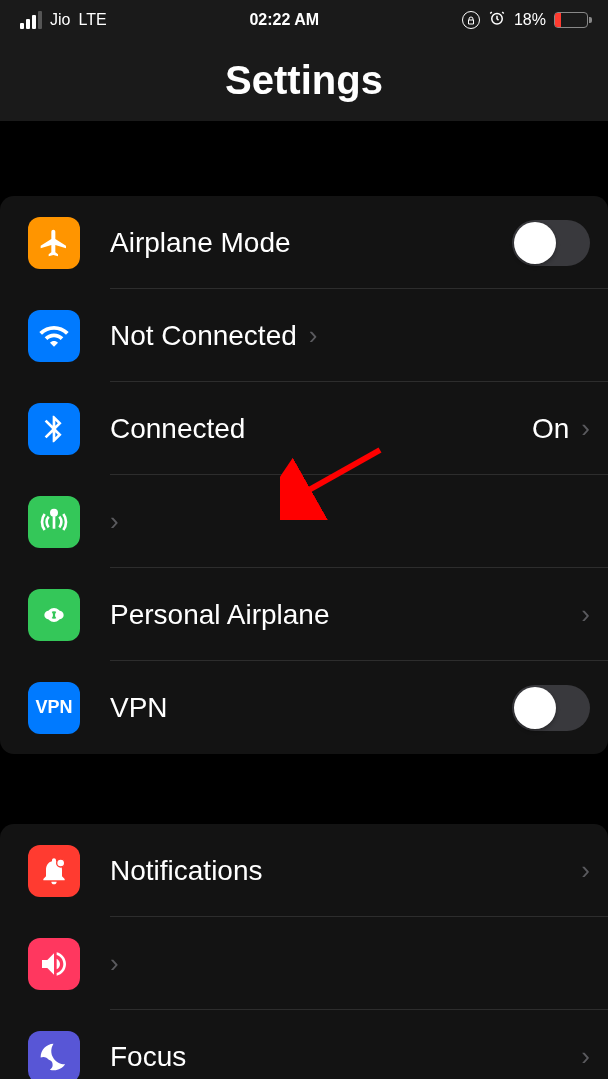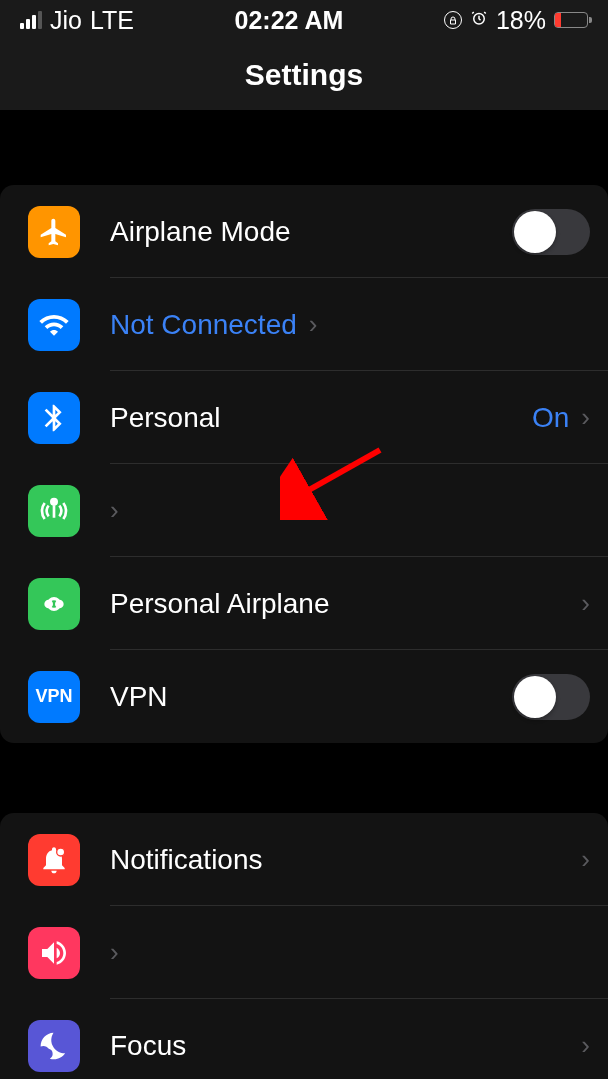--- a/index.html
+++ b/index.html
@@ -11,21 +11,21 @@
       overflow: hidden;
       position: relative;
     }
     .status-bar {
       height: 40px;
       display: flex;
       align-items: center;
       justify-content: space-between;
       padding: 4px 20px;
       color: #fff;
-      font-size: 25px;
+      font-size: 16px;
       background: #1a1a1a;
     }
     .status-left { display: flex; align-items: center; gap: 8px; }
     .status-right { display: flex; align-items: center; gap: 8px; }
     .signal-bars { display: flex; align-items: flex-end; gap: 2px; }
     .signal-bars span {
       width: 4px;
       background: #fff;
       border-radius: 1px;
     }
@@ -55,21 +55,21 @@
       height: 100%;
       width: 18%;
       background: #ff3b30;
       border-radius: 2px 0 0 2px;
     }
     .header {
       background: #1a1a1a;
       text-align: center;
       padding: 18px 0;
       color: #fff;
-      font-size: 30px;
+      font-size: 40px;
       font-weight: 700;
     }
     .spacer {
       height: 75px;
       background: #000;
     }
     .spacer-small {
       height: 70px;
       background: #000;
     }
@@ -108,21 +108,21 @@
     .icon-red { background: #ff3b30; }
     .icon-pink { background: #ff375f; }
     .icon-indigo { background: #5856d6; }
     .row-label {
       color: #fff;
       font-size: 28px;
       font-weight: 400;
       flex: 1;
     }
     .row-value {
-      color: #3b82f6;
+      color: #ffffff;
       font-size: 28px;
       margin-right: 12px;
     }
     .chevron {
       color: #5a5a5e;
       font-size: 26px;
       font-weight: 300;
     }
     .toggle {
       width: 78px;
@@ -229,21 +229,21 @@
     <span class="chevron">›</span>
     <div class="row-divider"></div>
   </div>
 
   <div class="row">
     <div class="icon-box icon-blue">
       <svg class="svg-icon" viewBox="0 0 24 24" fill="#fff">
           <path d="M17.71 7.71L12 2h-1v7.59L6.41 5 5 6.41 10.59 12 5 17.59 6.41 19 11 14.41V22h1l5.71-5.71L13.41 12l4.3-4.29zM13 5.83l1.88 1.88L13 9.59V5.83zm1.88 10.46L13 18.17v-3.76l1.88 1.88z"></path>
         </svg>
     </div>
-    <span class="row-label">Personal</span>
+    <span class="row-label">Connected</span>
     <span class="row-value">On</span>
     <span class="chevron">›</span>
     <div class="row-divider"></div>
   </div>
 
   <div class="row">
     <div class="icon-box icon-green">
       <svg class="svg-icon" viewBox="0 0 24 24" fill="none" stroke="#fff" stroke-width="2">
           <path d="M12 7v10M12 7a2 2 0 100-4 2 2 0 000 4z" fill="#fff"></path>
           <path d="M8 8a6 6 0 000 8M16 8a6 6 0 010 8M5 6a10 10 0 000 12M19 6a10 10 0 010 12"></path>

